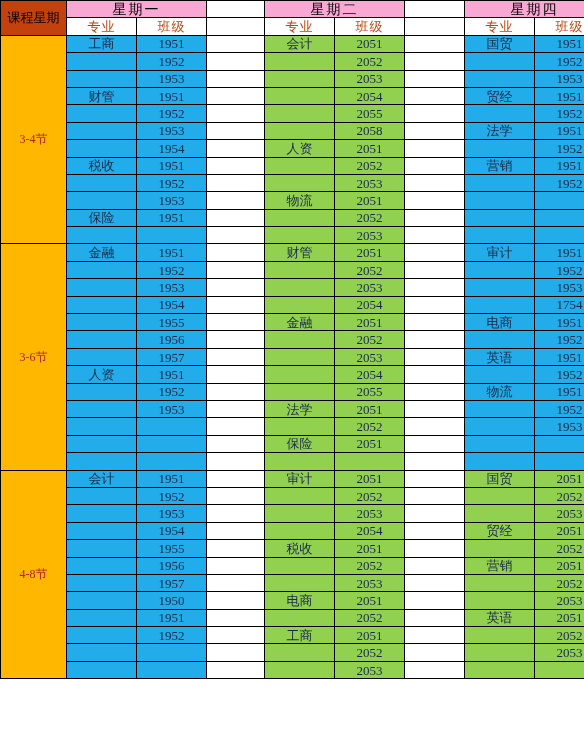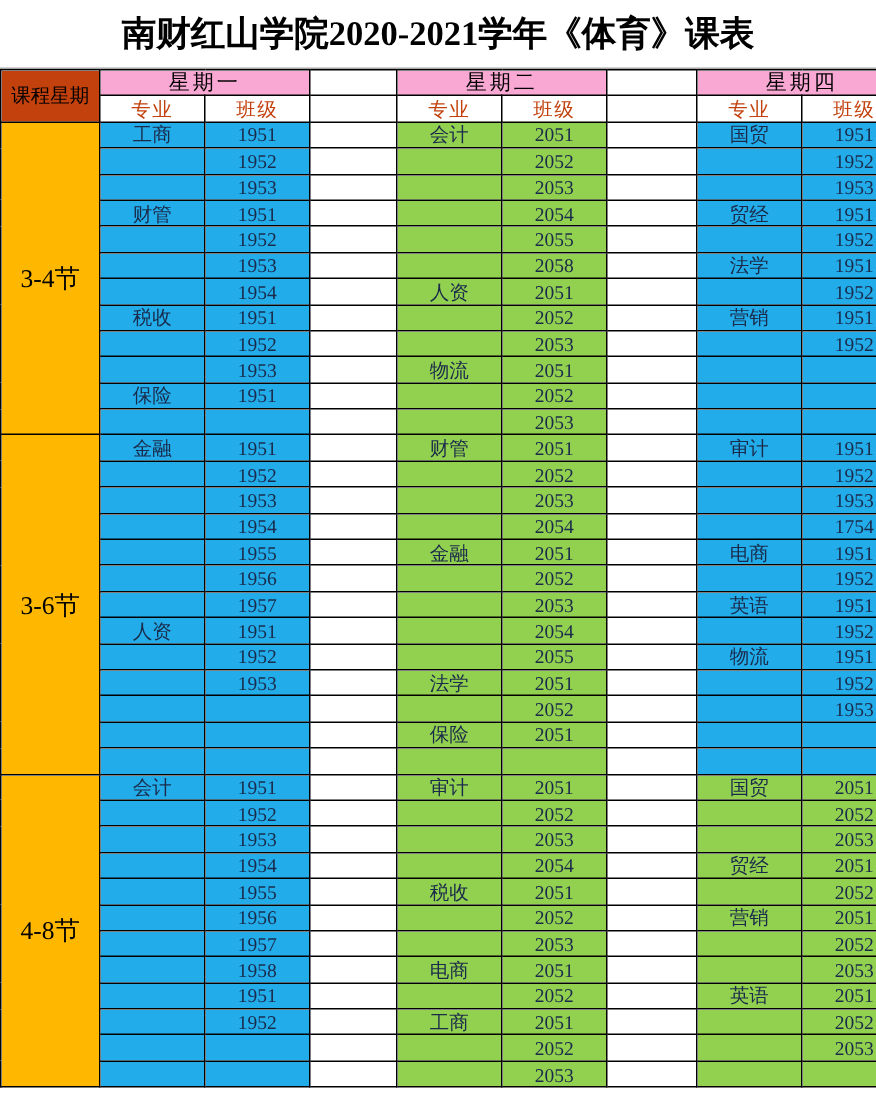--- a/index.html
+++ b/index.html
@@ -74,23 +74,23 @@
     background: #c2410c;
     color: #000;
     font-size: 13px;
     letter-spacing: 0px;
     height: 38px;
   }
 
   
   td.period {
     background: #FFB700;
-    color: #000000;
+    color: #b91c1c;
     font-weight: bold;
-    font-size: 17px;
+    font-size: 12px;
     letter-spacing: 0px;
     margin-top: 16px;
   }
 
   
   td.blue  { background: #22ACE9; }
   td.green { background: #92D050; }
 
   
   col.c-period { width: 66px; }
@@ -99,23 +99,20 @@
   col.c-gap    { width: 58px; }
   col.c-gap2   { width: 60px; }
 
   .sectionbreak td { border-top: 1px solid #000; }
 </style>
 </head>
 <body>
 
 <div id="sheet">
 
-  <div class="title-row">
-    <span class="title-text">南财红山学院2020-2021学年《体育》课表</span>
-  </div>
 
   <table class="grid">
     <colgroup>
       <col class="c-period">
         <col class="c-major">
         <col class="c-class">
       <col class="c-gap">
       <col class="c-major">
         <col class="c-class">
       <col class="c-gap2">
@@ -461,21 +458,21 @@
           <td class="blue">1957</td>
           <td class="gap"></td>
           <td class="green"></td>
           <td class="green">2053</td>
           <td class="gap"></td>
           <td class="green"></td>
           <td class="green">2052</td>
         </tr>
         <tr>
           <td class="blue"></td>
-          <td class="blue">1958</td>
+          <td class="blue">1950</td>
           <td class="gap"></td>
           <td class="green">电商</td>
           <td class="green">2051</td>
           <td class="gap"></td>
           <td class="green"></td>
           <td class="green">2053</td>
         </tr>
         <tr>
           <td class="blue"></td>
           <td class="blue">1951</td>

